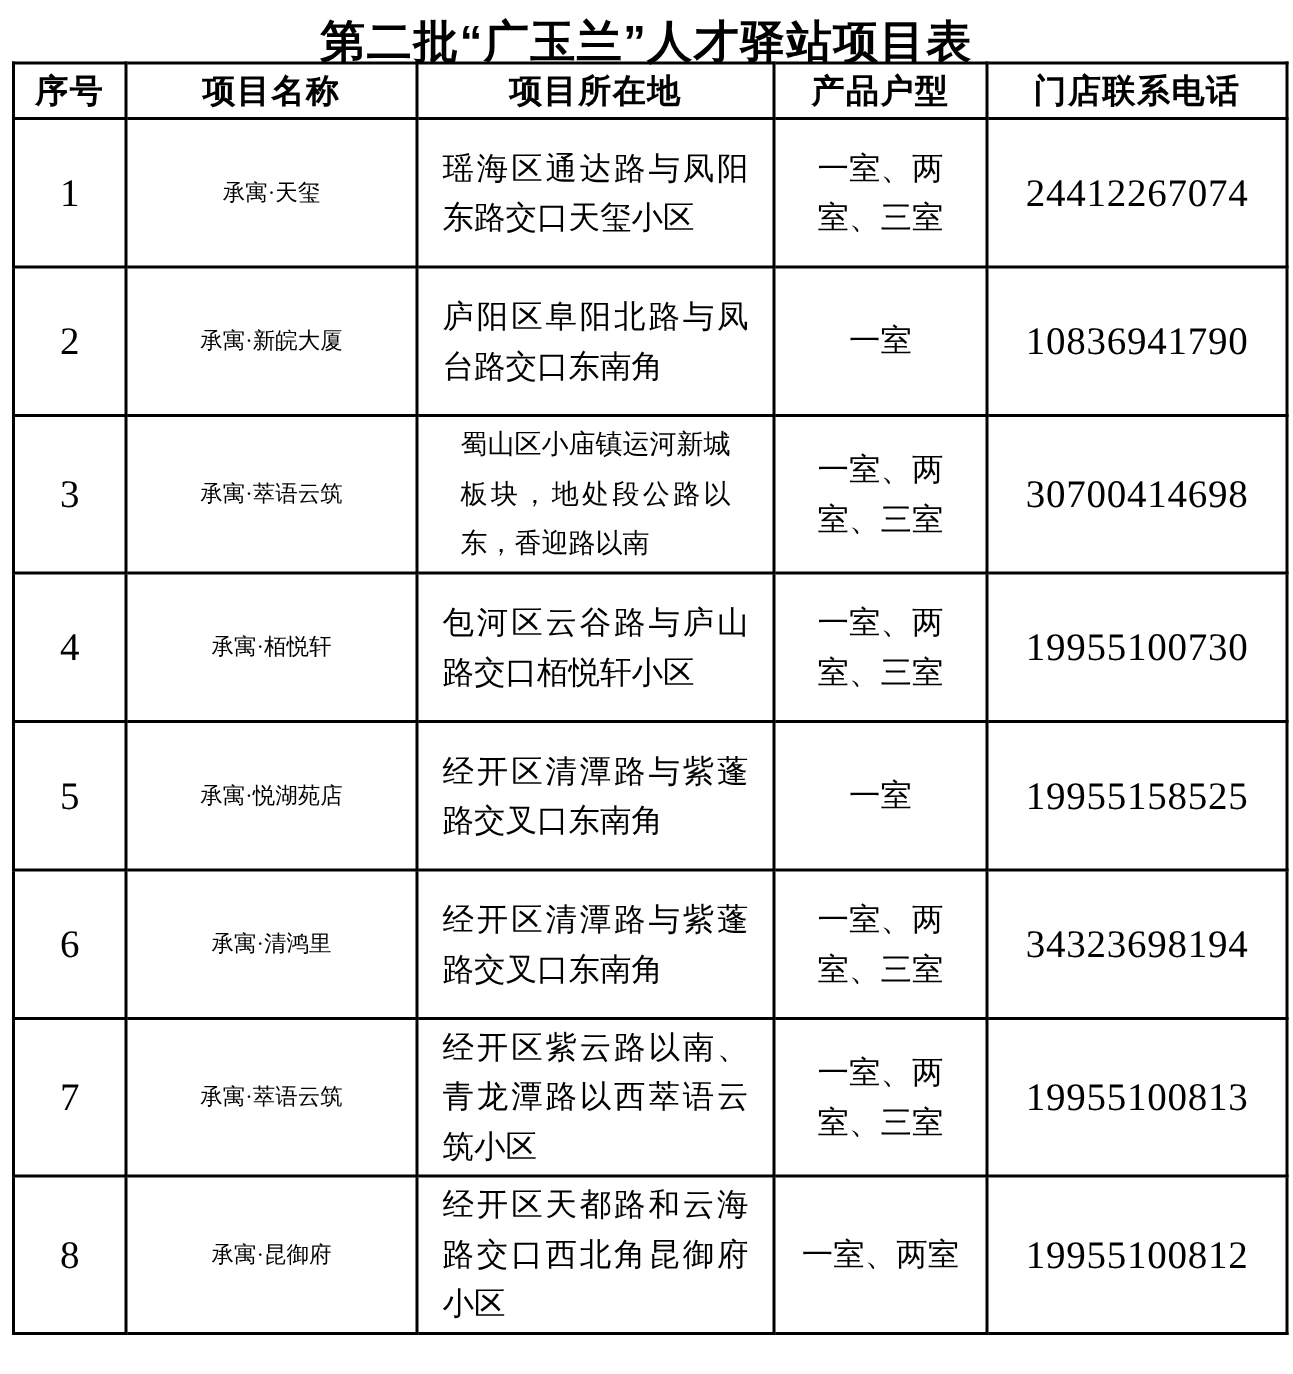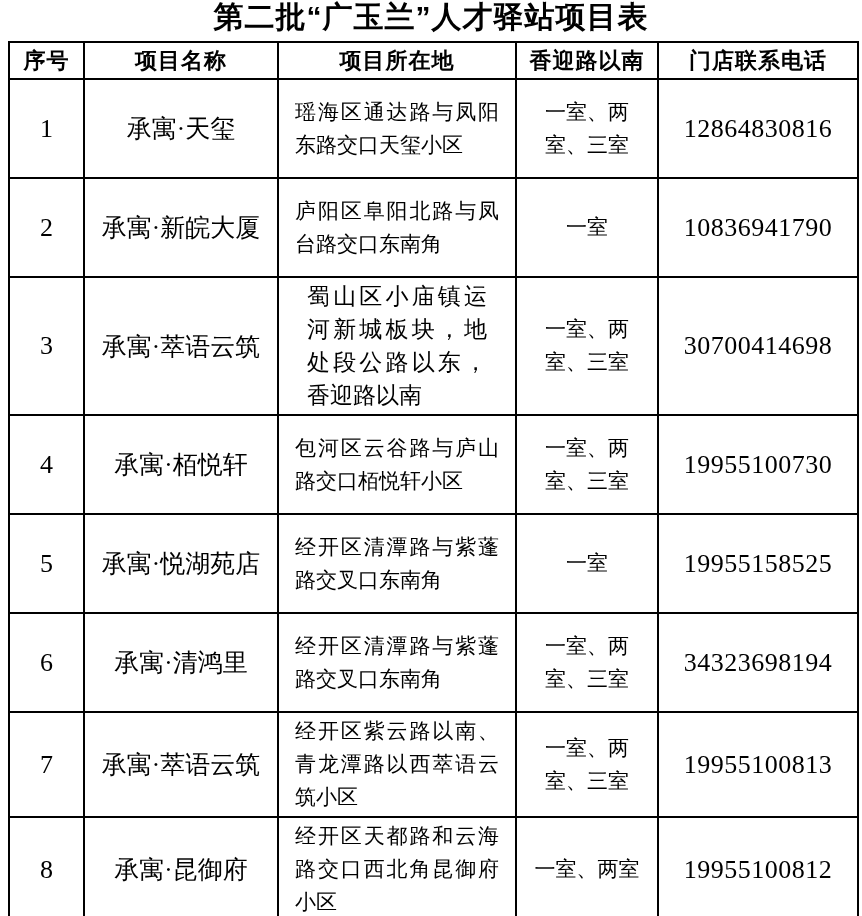--- a/index.html
+++ b/index.html
@@ -12,20 +12,21 @@
     overflow: hidden;
     font-family: "Liberation Serif", serif;
     color: #000000;
   }
   .page {
     width: 862px;
     height: 916px;
     background: #ffffff;
   }
   .doc-title {
+    padding-top: 12px;
     height: 41px;
     text-align: center;
     font-family: "Liberation Sans", sans-serif;
     font-weight: 700;
     font-size: 30px;
     line-height: 33px;
     letter-spacing: 1px;
     white-space: nowrap;
   }
   table.project-table {
@@ -48,31 +49,31 @@
     text-align: center;
     letter-spacing: 1px;
   }
   .project-table td { height: 99px; }
   td.c-no {
     text-align: center;
     font-size: 26px;
   }
   td.c-name {
     text-align: center;
-    font-size: 25px;
+    font-size: 15px;
   }
   td.c-location {
     font-size: 21px;
     line-height: 33px;
     padding: 2px 16px;
     text-align: justify;
     text-justify: inter-character;
   }
   td.c-location.long {
-    font-size: 23px;
+    font-size: 18px;
     padding: 2px 28px;
     border-radius: 17px;
   }
   td.c-type {
     text-align: center;
     font-size: 21px;
     line-height: 33px;
     padding: 0 14px;
   }
   td.c-phone {
@@ -94,31 +95,31 @@
       <col style="width:194px">
       <col style="width:238px">
       <col style="width:142px">
       <col style="width:200px">
     </colgroup>
     <thead>
       <tr>
         <th>序号</th>
         <th>项目名称</th>
         <th>项目所在地</th>
-        <th>香迎路以南</th>
+        <th>产品户型</th>
         <th>门店联系电话</th>
       </tr>
     </thead>
     <tbody>
         <tr>
       <td class="c-no">1</td>
       <td class="c-name">承寓·天玺</td>
       <td class="c-location">瑶海区通达路与凤阳东路交口天玺小区</td>
       <td class="c-type">一室、两室、三室</td>
-      <td class="c-phone">12864830816</td>
+      <td class="c-phone">24412267074</td>
     </tr>
         <tr>
       <td class="c-no">2</td>
       <td class="c-name">承寓·新皖大厦</td>
       <td class="c-location">庐阳区阜阳北路与凤台路交口东南角</td>
       <td class="c-type">一室</td>
       <td class="c-phone">10836941790</td>
     </tr>
         <tr>
       <td class="c-no">3</td>

